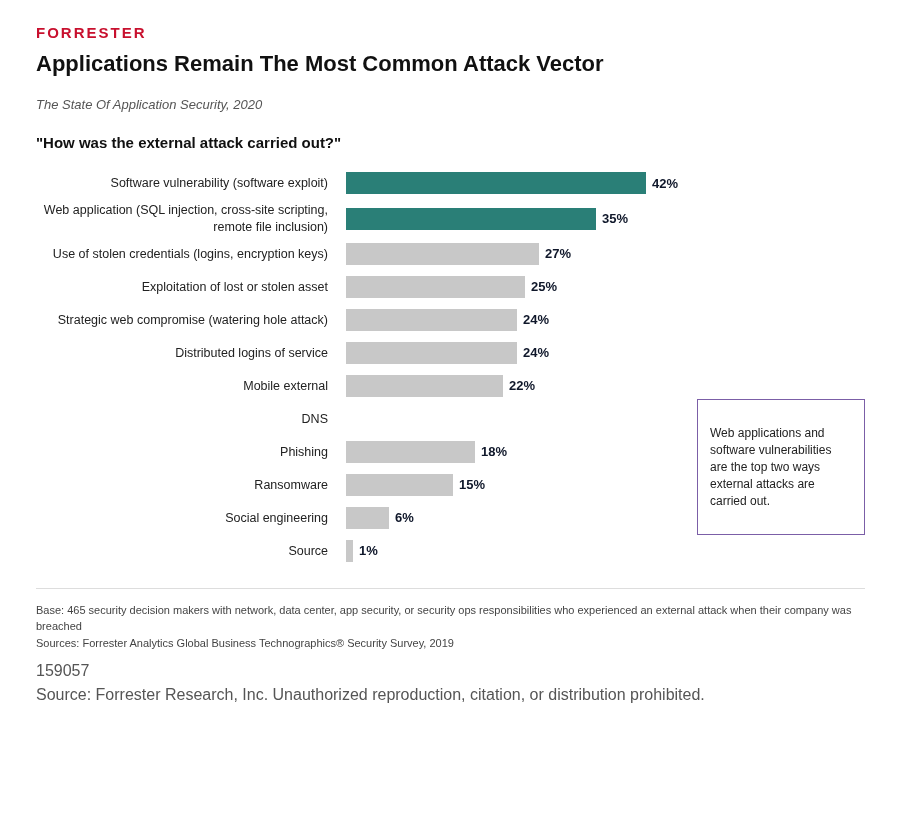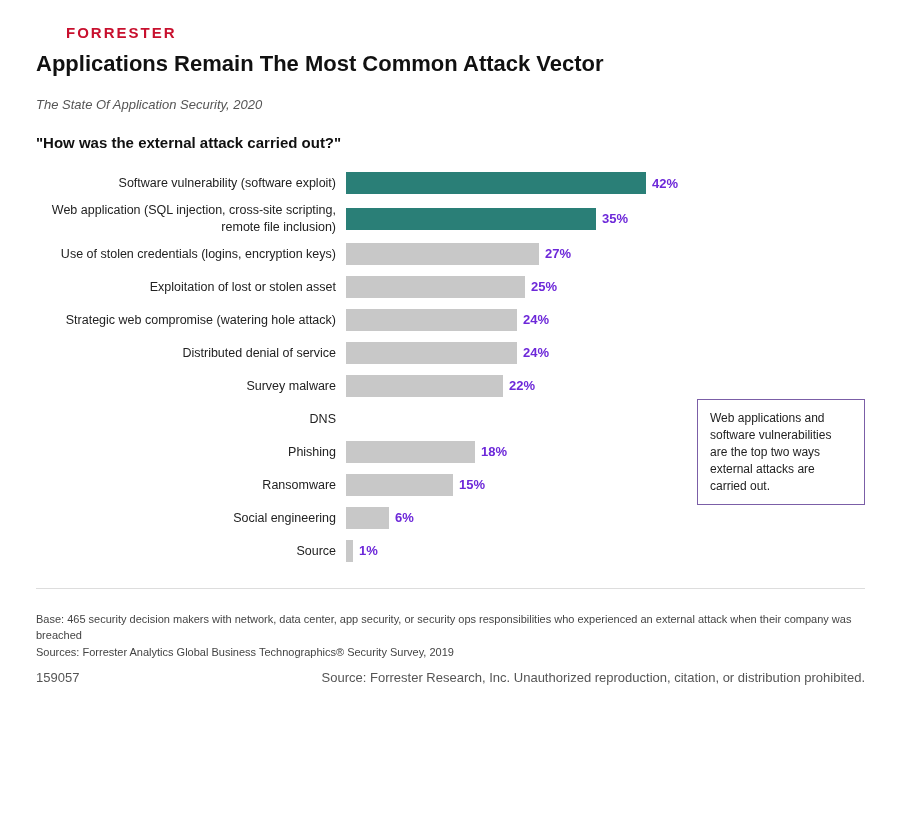--- a/index.html
+++ b/index.html
@@ -14,21 +14,20 @@
     .forrester-logo {
       font-size: 15px;
       font-weight: bold;
       letter-spacing: 2px;
       color: #c8102e;
       text-transform: uppercase;
       margin-bottom: 10px;
     }
     .forrester-logo span {
       color: #c8102e;
-      margin-left: 30px;
     }
     h1 {
       font-size: 22px;
       font-weight: bold;
       color: #111;
       margin-bottom: 20px;
       line-height: 1.2;
     }
     .subtitle {
       font-size: 13px;
@@ -52,67 +51,68 @@
       display: flex;
       align-items: center;
       margin-bottom: 5px;
       min-height: 28px;
     }
     .bar-label {
       width: 310px;
       text-align: right;
       font-size: 12.5px;
       color: #222;
-      padding-right: 10px;
+      padding-right: 18px;
       line-height: 1.3;
       flex-shrink: 0;
     }
     .bar-container {
       display: flex;
       align-items: center;
       flex: 1;
     }
     .bar {
       height: 22px;
       display: inline-block;
     }
     .bar-teal { background: #2a7f77; }
     .bar-gray { background: #c8c8c8; }
     .bar-value {
       font-size: 13px;
       font-weight: bold;
-      color: #6d28d9;
+      color: #0f172a;
       margin-left: 6px;
     }
     .callout-box {
       position: absolute;
       right: 0;
       top: 230px;
       width: 168px;
       border: 1.5px solid #7b5ea7;
-      padding: 10px 12px;
+      padding: 25px 12px;
       font-size: 12px;
       color: #222;
       line-height: 1.4;
       background: #fff;
     }
     .footer-notes {
       margin-top: 18px;
       font-size: 11px;
       color: #444;
       line-height: 1.5;
       border-top: 1px solid #ddd;
-      padding-top: 22px;
+      padding-top: 13px;
     }
     .footer-bottom {
       display: flex;
       justify-content: space-between;
       margin-top: 8px;
-      font-size: 13px;
+      font-size: 16px;
       color: #555;
+      flex-direction: column;
     }
   </style>
 </head>
 <body>
 
 <div class="forrester-logo">
   <span>FORRESTER</span>
 </div>
 
 <h1>Applications Remain The Most Common Attack Vector</h1>
@@ -151,28 +151,28 @@
       </div>
     </div>
     <div class="chart-row">
       <div class="bar-label">Strategic web compromise (watering hole attack)</div>
       <div class="bar-container">
         <div class="bar bar-gray" style="width: 171px;"></div>
         <span class="bar-value">24%</span>
       </div>
     </div>
     <div class="chart-row">
-      <div class="bar-label">Distributed denial of service</div>
+      <div class="bar-label">Distributed logins of service</div>
       <div class="bar-container">
         <div class="bar bar-gray" style="width: 171px;"></div>
         <span class="bar-value">24%</span>
       </div>
     </div>
     <div class="chart-row">
-      <div class="bar-label">Survey malware</div>
+      <div class="bar-label">Mobile external</div>
       <div class="bar-container">
         <div class="bar bar-gray" style="width: 157px;"></div>
         <span class="bar-value">22%</span>
       </div>
     </div>
     <div class="chart-row">
       <div class="bar-label">DNS</div>
     </div>
     <div class="chart-row">
       <div class="bar-label">Phishing</div>

